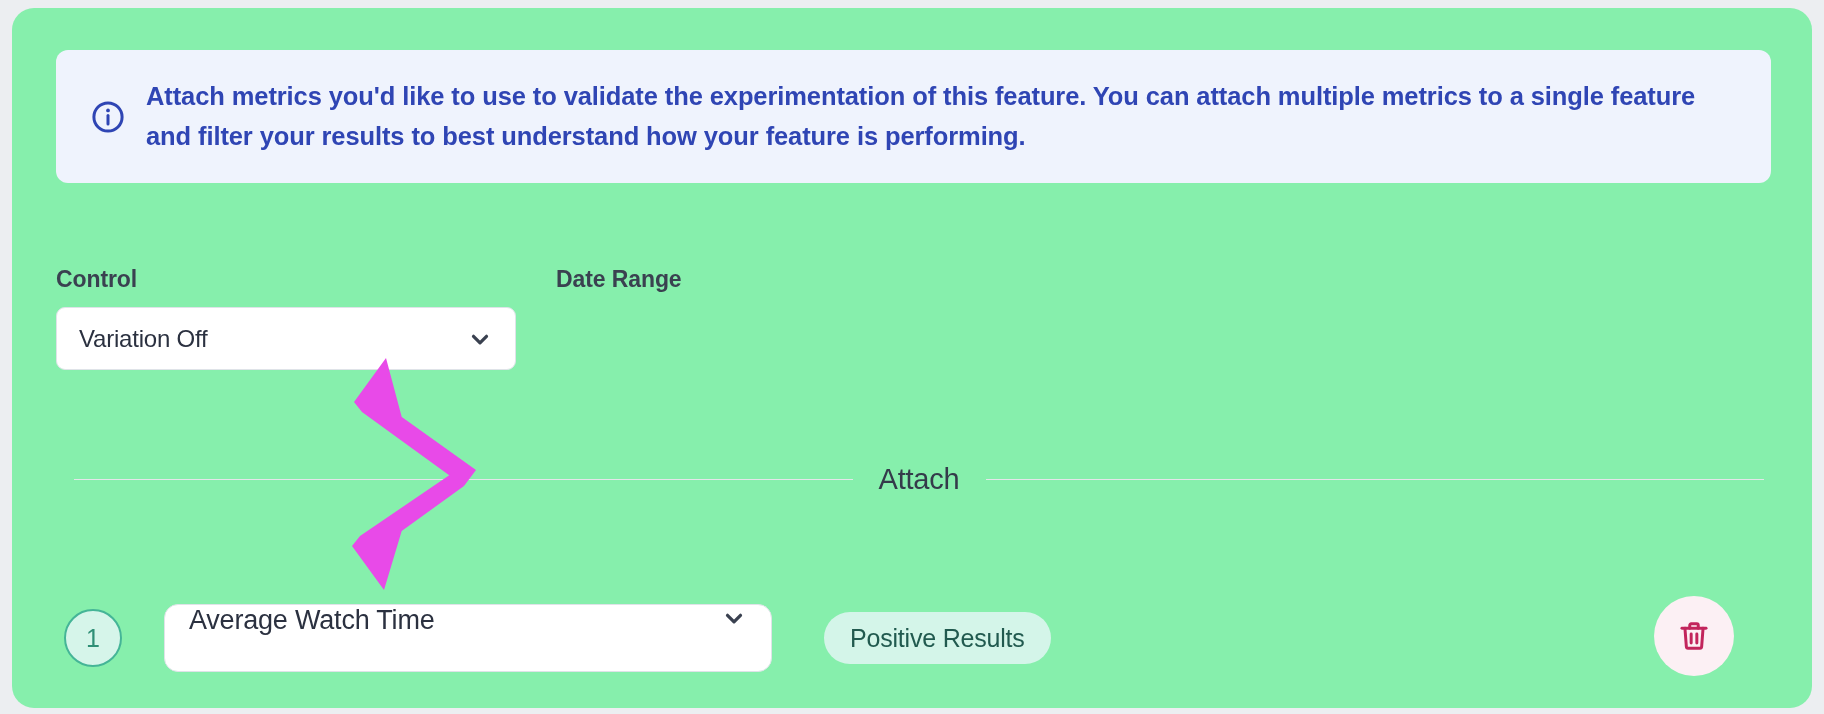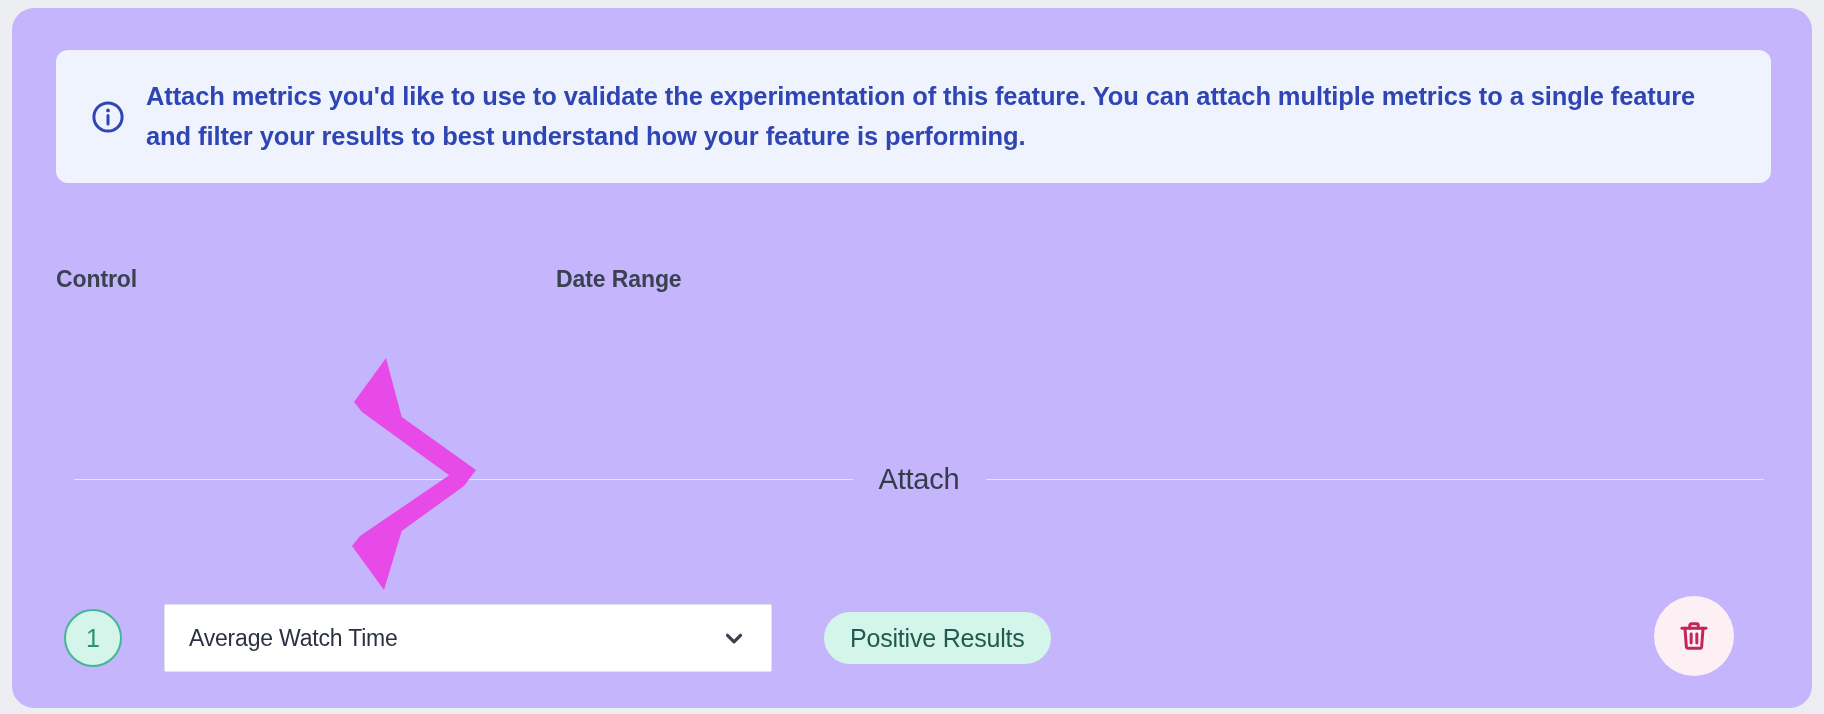--- a/index.html
+++ b/index.html
@@ -16,21 +16,21 @@
     -webkit-font-smoothing: antialiased;
   }
 
   
   .page-card {
     position: absolute;
     left: 12px;
     top: 8px;
     width: 1800px;
     height: 700px;
-    background: #c4b5fd;
+    background: #86efac;
     border-radius: 22px;
     overflow: hidden;
   }
 
   
   .info-banner {
     position: absolute;
     left: 44px;
     top: 42px;
     width: 1715px;
@@ -176,26 +176,26 @@
     justify-content: center;
     margin-left: 8px;
   }
 
   .metric-select {
     flex: 0 0 auto;
     width: 608px;
     height: 68px;
     margin-left: 42px;
     border: 1.6px solid #dfe3e8;
-    border-radius: 2px;
+    border-radius: 14px;
     background: #ffffff;
     display: flex;
-    align-items: center;
+    align-items: flex-start;
     padding: 0 24px;
-    font-size: 23px;
+    font-size: 27px;
     color: #2b3140;
   }
   .metric-select .value { flex: 1 1 auto; letter-spacing: -0.2px; }
 
   .results-badge {
     flex: 0 0 auto;
     margin-left: 52px;
     height: 52px;
     padding: 0 26px;
     border-radius: 26px;
@@ -248,20 +248,28 @@
         <circle cx="12" cy="7.6" r="1.25" fill="currentColor" stroke="none"></circle>
       </svg>
     </span>
     <div class="info-text">Attach metrics you'd like to use to validate the experimentation of this feature. You can attach multiple metrics to a single feature and filter your results to best understand how your feature is performing.</div>
   </div>
 
   <div class="filter-row">
 
     <div class="field field-control">
       <span class="field-label">Control</span>
+      <div class="control-box">
+        <span class="value">Variation Off</span>
+        <span class="chev">
+          <svg viewBox="0 0 24 24" fill="none" stroke="currentColor" stroke-width="3" stroke-linecap="round" stroke-linejoin="round">
+            <polyline points="6 9.5 12 15.5 18 9.5"></polyline>
+          </svg>
+        </span>
+      </div>
     </div>
 
     <div class="field field-date">
       <span class="field-label">Date Range</span>
     </div>
 
     <div class="field field-env">
     </div>
 
   </div>

